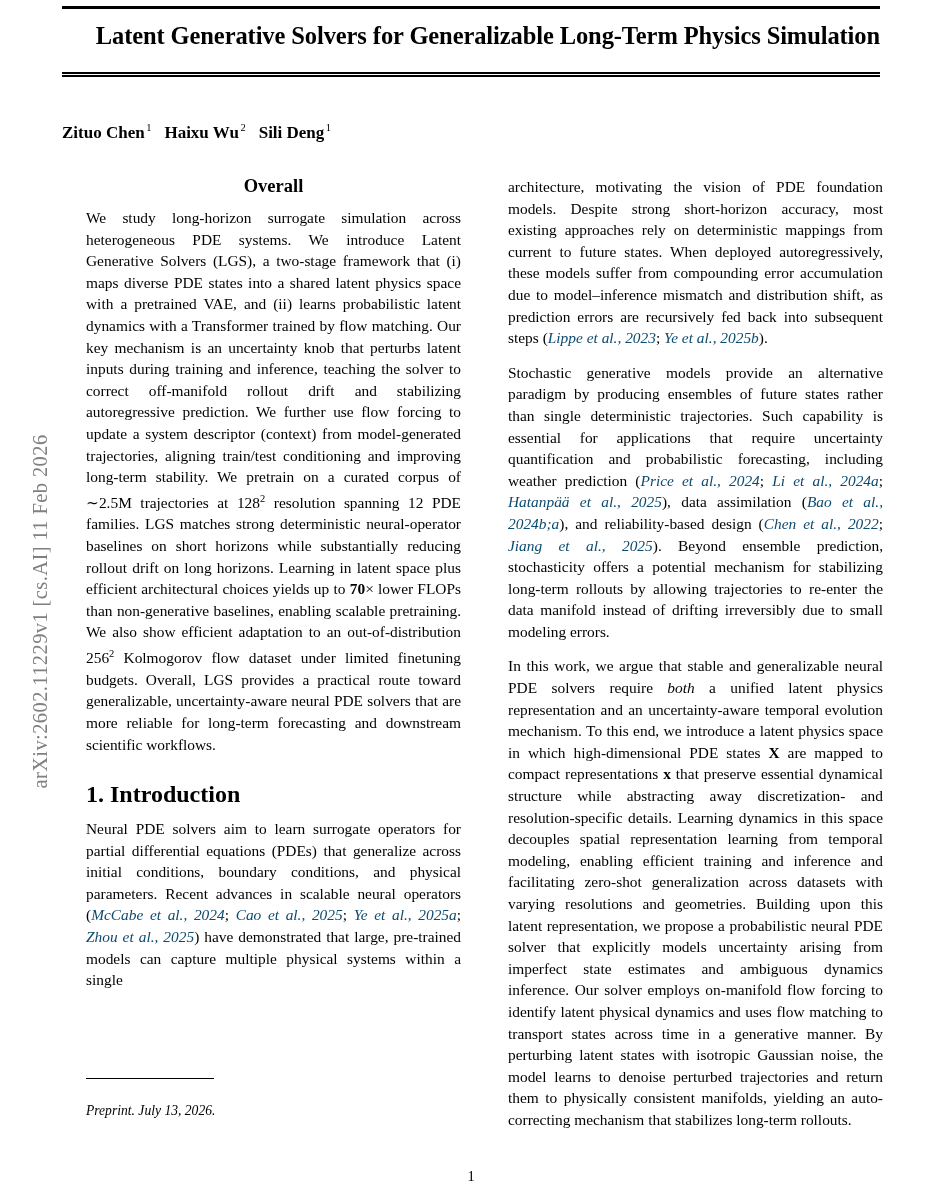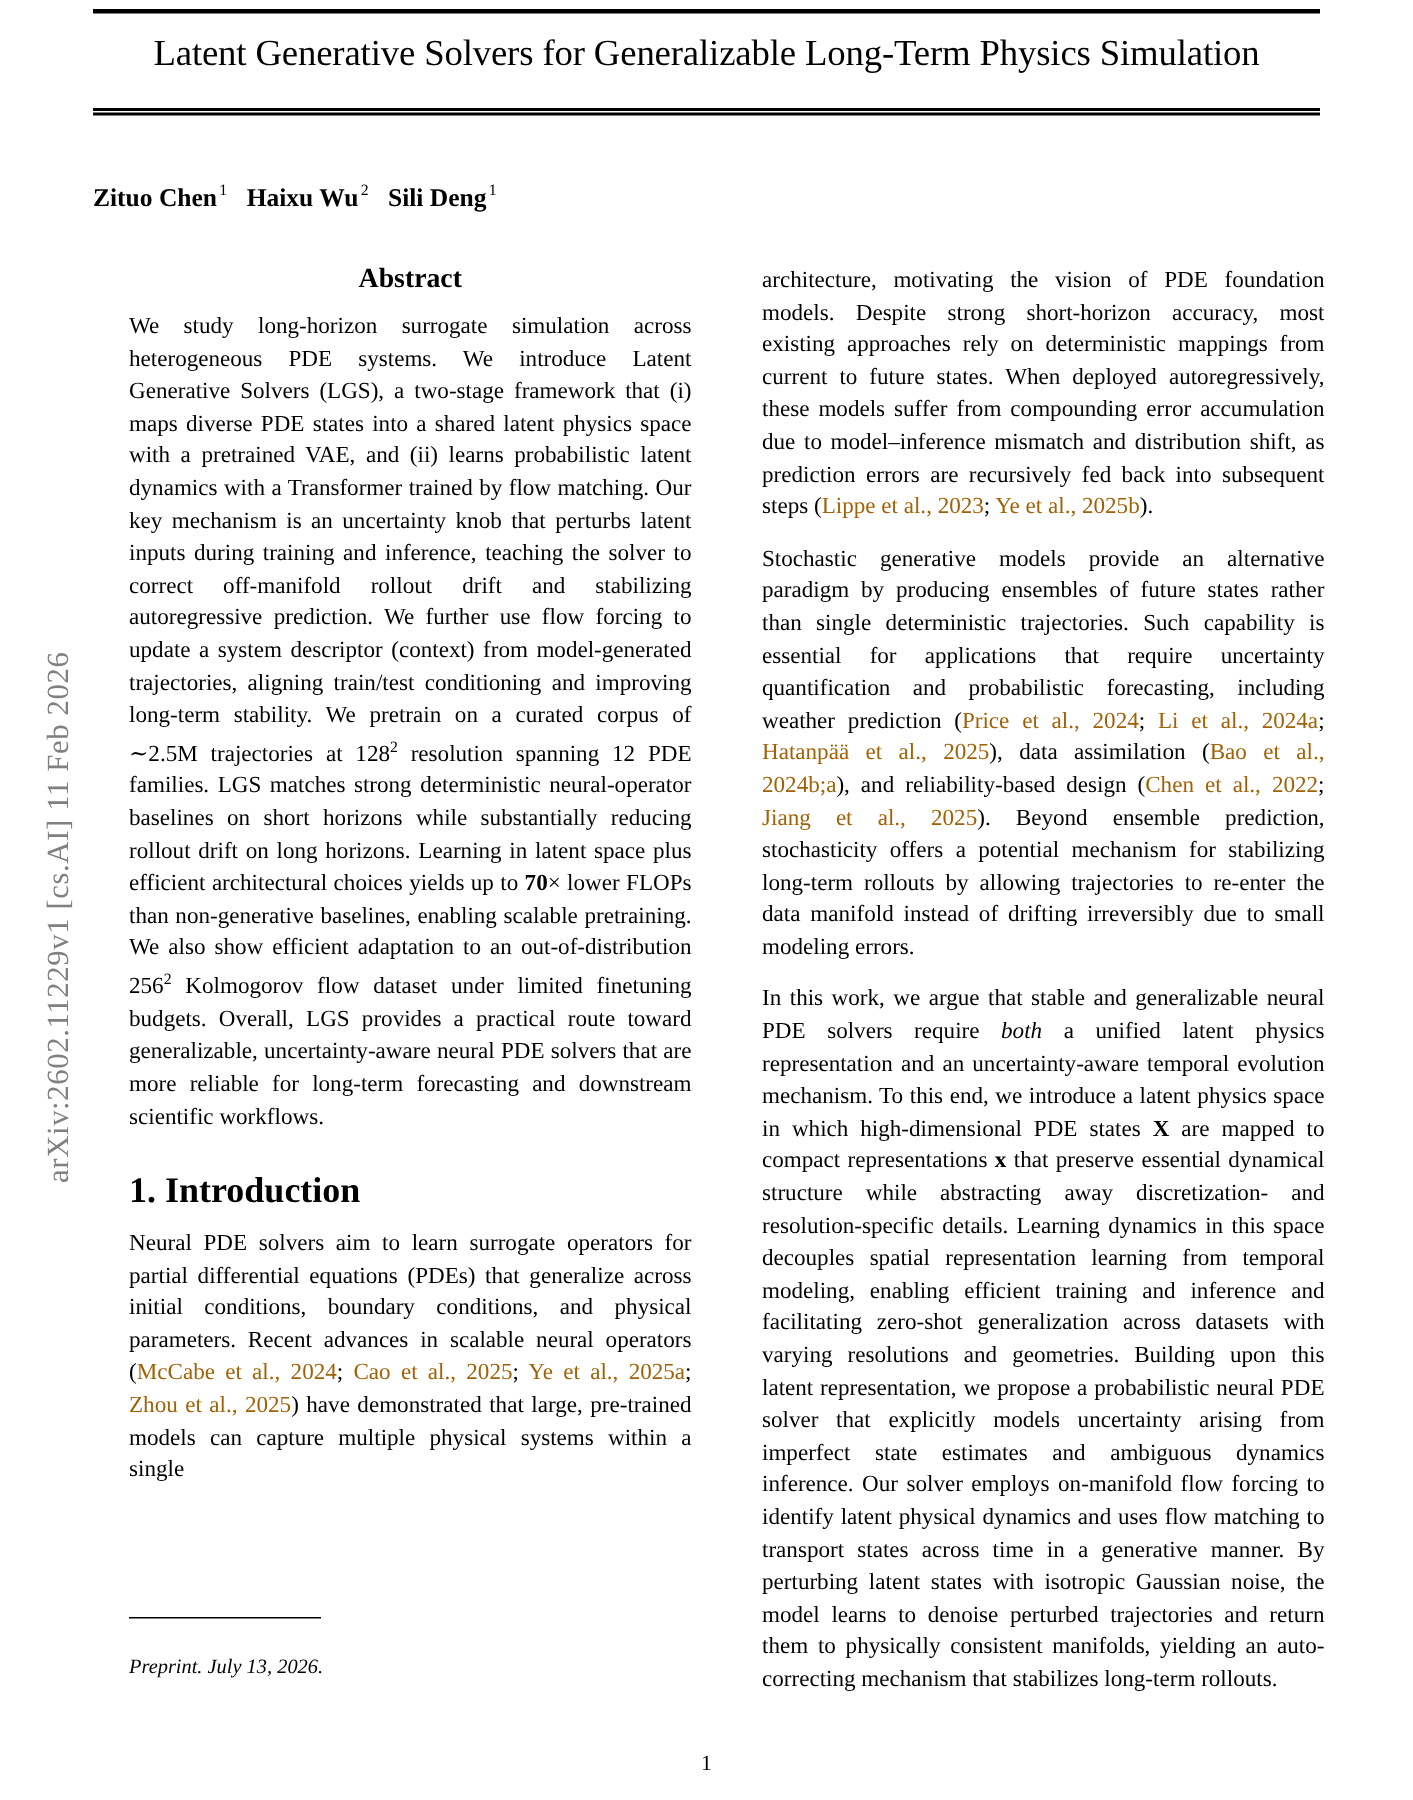--- a/index.html
+++ b/index.html
@@ -58,22 +58,22 @@
   }
 
   #title-block {
     position: absolute;
     left: 0px;
     top: 22px;
     width: 818px;
   }
   #paper-title {
     font-size: 24.5px;
-    font-weight: normal;
-    text-align: center;
+    font-weight: bold;
+    text-align: right;
     line-height: 1.15;
     letter-spacing: -0.1px;
   }
 
   .rule-double {
     position: absolute;
     left: 0px;
     top: 72px;
     width: 818px;
     height: 5px;
@@ -134,22 +134,23 @@
   .abstract-body { font-size: 15.2px; line-height: 21.5px; }
 
   h2.section {
     font-size: 24px;
     font-weight: bold;
     margin: 26px 0 10px 0;
     text-align: left;
   }
 
   a.cite, .cite {
-    color: #a16207;
+    color: #0c4a6e;
     text-decoration: none;
+    font-style: italic;
   }
   .mathbf { font-weight: bold; font-family: "Liberation Serif", serif; }
   sup.exp { font-size: 10.5px; vertical-align: super; }
 
   
   #footnote-area {
     position: absolute;
     left: 24px;
     top: 1078px;
     width: 375px;
@@ -194,21 +195,21 @@
 
   <div id="title-block">
     <div id="paper-title">Latent Generative Solvers for Generalizable Long-Term Physics Simulation</div>
   </div>
 
   <div class="rule-double"></div>
 
   <div id="authors"><span class="auth">Zituo Chen<sup class="aff">1</sup></span><span class="sep"></span><span class="auth">Haixu Wu<sup class="aff">2</sup></span><span class="sep"></span><span class="auth">Sili Deng<sup class="aff">1</sup></span></div>
 
   <div id="col-left">
-    <div class="abstract-head">Abstract</div>
+    <div class="abstract-head">Overall</div>
     <p class="body abstract-body" id="abstract-body">We study long-horizon surrogate simulation across heterogeneous PDE systems. We introduce Latent Generative Solvers (LGS), a two-stage framework that (i) maps diverse PDE states into a shared latent physics space with a pretrained VAE, and (ii) learns probabilistic latent dynamics with a Transformer trained by flow matching. Our key mechanism is an uncertainty knob that perturbs latent inputs during training and inference, teaching the solver to correct off-manifold rollout drift and stabilizing autoregressive prediction. We further use flow forcing to update a system descriptor (context) from model-generated trajectories, aligning train/test conditioning and improving long-term stability. We pretrain on a curated corpus of ∼2.5M trajectories at 128<sup class="exp">2</sup> resolution spanning 12 PDE families. LGS matches strong deterministic neural-operator baselines on short horizons while substantially reducing rollout drift on long horizons. Learning in latent space plus efficient architectural choices yields up to <b>70</b>× lower FLOPs than non-generative baselines, enabling scalable pretraining. We also show efficient adaptation to an out-of-distribution 256<sup class="exp">2</sup> Kolmogorov flow dataset under limited finetuning budgets. Overall, LGS provides a practical route toward generalizable, uncertainty-aware neural PDE solvers that are more reliable for long-term forecasting and downstream scientific workflows.</p>
     <h2 class="section">1. Introduction</h2>
     <p class="body" id="intro-body">Neural PDE solvers aim to learn surrogate operators for partial differential equations (PDEs) that generalize across initial conditions, boundary conditions, and physical parameters. Recent advances in scalable neural operators (<a class="cite" href="#">McCabe et al., 2024</a>; <a class="cite" href="#">Cao et al., 2025</a>; <a class="cite" href="#">Ye et al., 2025a</a>; <a class="cite" href="#">Zhou et al., 2025</a>) have demonstrated that large, pre-trained models can capture multiple physical systems within a single</p>
   </div>
 
   <div id="col-right">
     <p class="body" id="r-p1">architecture, motivating the vision of PDE foundation models. Despite strong short-horizon accuracy, most existing approaches rely on deterministic mappings from current to future states. When deployed autoregressively, these models suffer from compounding error accumulation due to model–inference mismatch and distribution shift, as prediction errors are recursively fed back into subsequent steps (<a class="cite" href="#">Lippe et al., 2023</a>; <a class="cite" href="#">Ye et al., 2025b</a>).</p>
     <p class="body" id="r-p2">Stochastic generative models provide an alternative paradigm by producing ensembles of future states rather than single deterministic trajectories. Such capability is essential for applications that require uncertainty quantification and probabilistic forecasting, including weather prediction (<a class="cite" href="#">Price et al., 2024</a>; <a class="cite" href="#">Li et al., 2024a</a>; <a class="cite" href="#">Hatanpää et al., 2025</a>), data assimilation (<a class="cite" href="#">Bao et al., 2024b;a</a>), and reliability-based design (<a class="cite" href="#">Chen et al., 2022</a>; <a class="cite" href="#">Jiang et al., 2025</a>). Beyond ensemble prediction, stochasticity offers a potential mechanism for stabilizing long-term rollouts by allowing trajectories to re-enter the data manifold instead of drifting irreversibly due to small modeling errors.</p>
     <p class="body" id="r-p3">In this work, we argue that stable and generalizable neural PDE solvers require <i>both</i> a unified latent physics representation and an uncertainty-aware temporal evolution mechanism. To this end, we introduce a latent physics space in which high-dimensional PDE states <span class="mathbf">X</span> are mapped to compact representations <span class="mathbf">x</span> that preserve essential dynamical structure while abstracting away discretization- and resolution-specific details. Learning dynamics in this space decouples spatial representation learning from temporal modeling, enabling efficient training and inference and facilitating zero-shot generalization across datasets with varying resolutions and geometries. Building upon this latent representation, we propose a probabilistic neural PDE solver that explicitly models uncertainty arising from imperfect state estimates and ambiguous dynamics inference. Our solver employs on-manifold flow forcing to identify latent physical dynamics and uses flow matching to transport states across time in a generative manner. By perturbing latent states with isotropic Gaussian noise, the model learns to denoise perturbed trajectories and return them to physically consistent manifolds, yielding an auto-correcting mechanism that stabilizes long-term rollouts.</p>
   </div>

